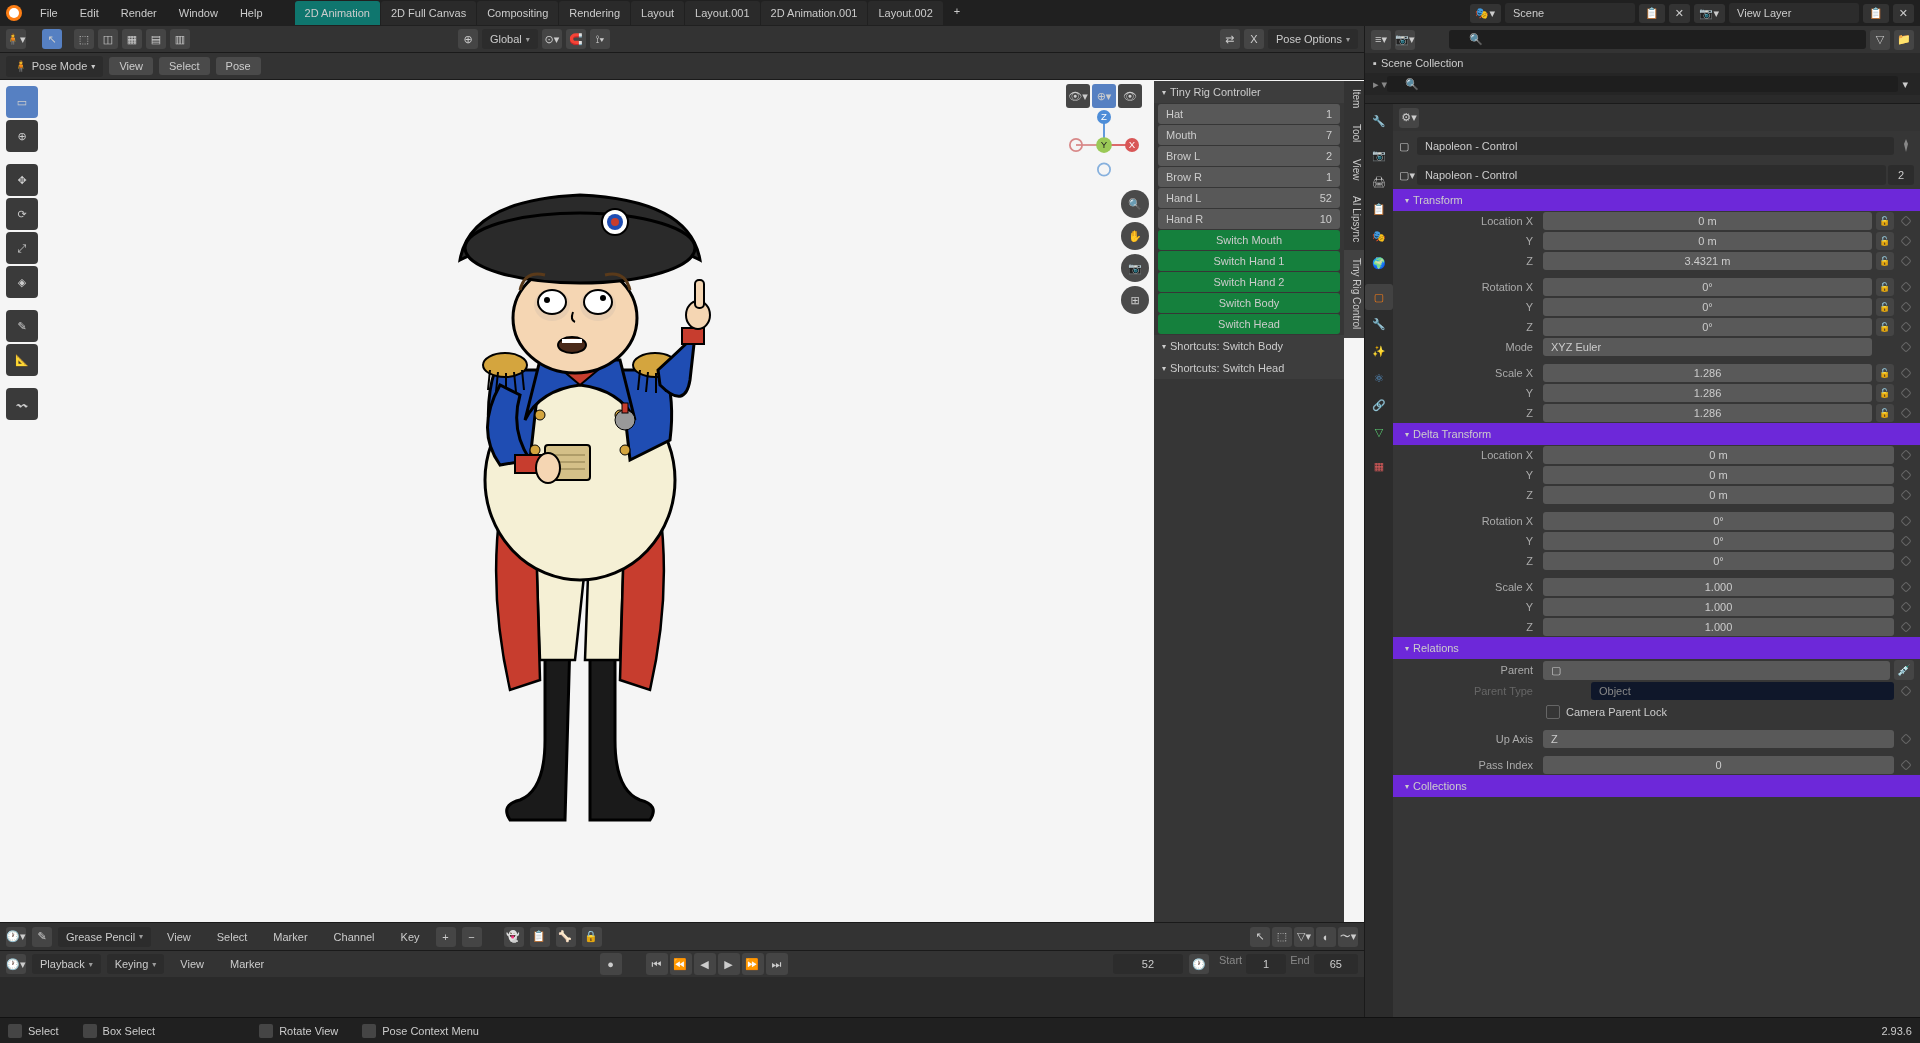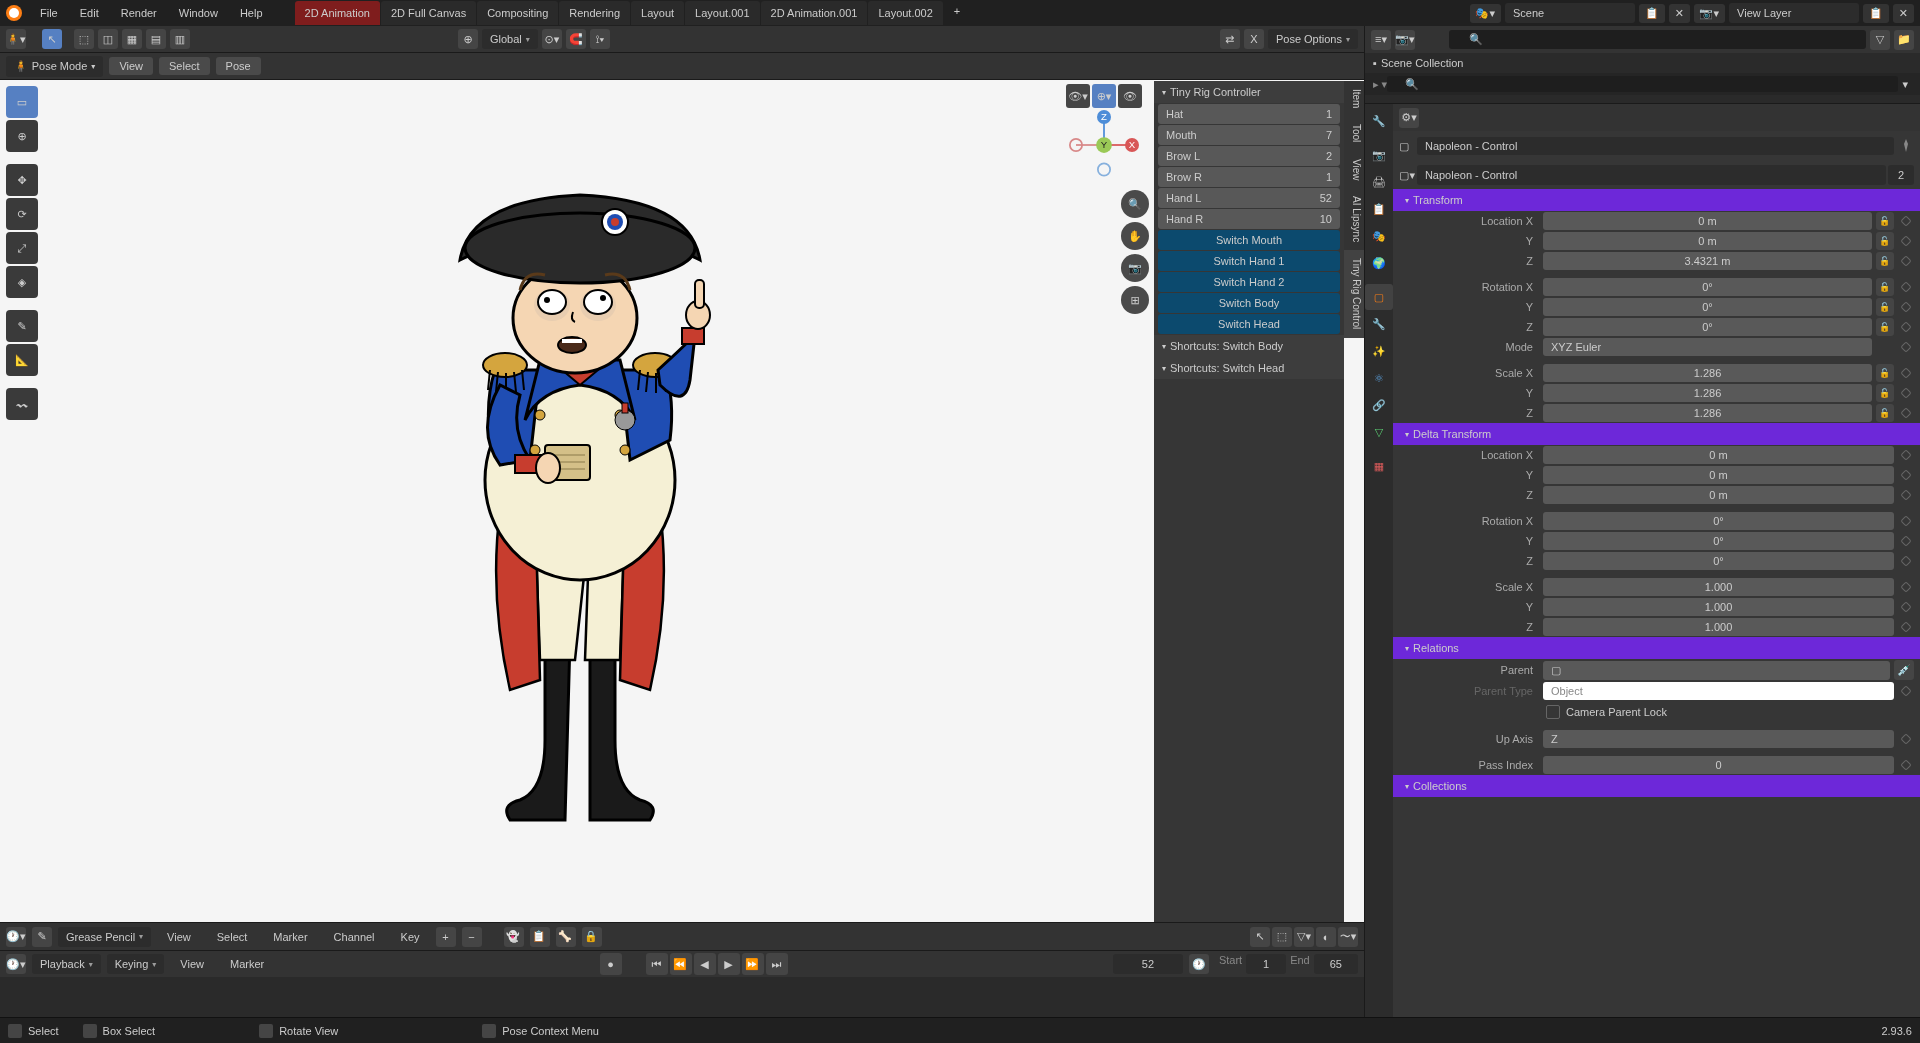--- a/index.html
+++ b/index.html
@@ -3,21 +3,21 @@
 <meta charset="utf-8">
 <style>
 * { margin: 0; padding: 0; box-sizing: border-box; font-family: -apple-system, sans-serif; font-size: 11px; color: #ccc; user-select: none; }
 body { background: #1e1e1e; width: 1920px; height: 1043px; overflow: hidden; display: flex; flex-direction: column; }
 .top-bar { height: 26px; background: #202020; display: flex; align-items: center; padding: 0 6px; gap: 2px; }
 .logo { width: 16px; height: 16px; background: #fd7e14; border-radius: 50%; margin-right: 6px; position: relative; }
 .logo::after { content: ''; position: absolute; top:3px; left:3px; width:10px; height:10px; background:#fff; border-radius:50%; }
 .menu-item { padding: 4px 10px; cursor: pointer; border-radius: 3px; }
 .workspace-tabs { display: flex; margin-left: 20px; gap: 1px; }
 .workspace-tab { padding: 6px 10px; background: #2a2a2a; border-radius: 3px 3px 0 0; cursor: pointer; }
-.workspace-tab.active { background: #7f1d1d; }
+.workspace-tab.active { background: #0f766e; }
 .workspace-add { padding: 4px 10px; cursor: pointer; }
 .top-right { margin-left: auto; display: flex; gap: 4px; align-items: center; }
 .scene-input { background: #2c2c2c; padding: 4px 8px; border-radius: 3px; width: 130px; display:flex; align-items:center; gap:6px; }
 .icon-btn { background: #333; padding: 3px 6px; border-radius: 3px; cursor:pointer; display:flex; align-items:center; }
 
 .main-area { flex: 1; display: flex; overflow: hidden; }
 .viewport-area { flex: 1; display: flex; flex-direction: column; position: relative; }
 .view-header { height: 27px; background: #333; display: flex; align-items: center; padding: 0 6px; gap: 4px; border-bottom: 1px solid #1a1a1a; }
 .hdr-icon { width:20px; height:20px; background:#454545; border-radius:3px; display:flex; align-items:center; justify-content:center; cursor:pointer; }
 .hdr-icon.active { background:#5680c2; }
@@ -47,21 +47,21 @@
 .shade-btn.active { background:#aaa; }
 
 .side-panel-tabs { position:absolute; right:0; top:1px; width:20px; display:flex; flex-direction:column; background:#333; }
 .side-tab { writing-mode: vertical-rl; padding:8px 2px; font-size:10px; background:#333; cursor:pointer; text-align:center; }
 .side-tab.active { background:#424242; }
 
 .n-panel { position:absolute; right:20px; top:1px; width:190px; bottom:0; background:#363636; overflow-y:auto; }
 .panel-header { background:#3d3d3d; padding:5px 8px; display:flex; align-items:center; cursor:pointer; }
 .panel-header::before { content:'▾'; margin-right:4px; font-size:8px; }
 .rig-row { background:#585858; margin:1px 4px; padding:4px 8px; border-radius:3px; display:flex; justify-content:space-between; cursor:pointer; }
-.rig-btn { background:#0c4a6e; margin:1px 4px; padding:4px 8px; border-radius:3px; text-align:center; cursor:pointer; }
+.rig-btn { background:#15803d; margin:1px 4px; padding:4px 8px; border-radius:3px; text-align:center; cursor:pointer; }
 
 .right-panels { width:556px; display:flex; flex-direction:column; background:#2a2a2a; border-left:1px solid #1a1a1a; }
 .outliner { height:78px; background:#2a2a2a; border-bottom:1px solid #1a1a1a; }
 .outliner-hdr { height:27px; background:#333; display:flex; align-items:center; padding:0 6px; gap:4px; }
 .outliner-search { flex:1; background:#1e1e1e; border-radius:3px; padding:3px 20px; margin-left:30px; position:relative; }
 .outliner-row { padding:4px 8px; display:flex; align-items:center; gap:4px; }
 .outliner-sub { background:#252525; padding:3px 8px; display:flex; align-items:center; }
 .outliner-sub input { background:#1e1e1e; border:none; flex:1; padding:2px 18px; color:#ccc; border-radius:3px; }
 
 .props { flex:1; display:flex; overflow:hidden; }
@@ -74,21 +74,21 @@
 .obj-input { flex:1; background:#2c2c2c; padding:3px 8px; border-radius:3px; }
 .pin { width:16px; height:16px; }
 .bread-row { padding:4px 6px; display:flex; align-items:center; gap:2px; }
 .bread-input { flex:1; background:#2c2c2c; padding:4px 8px; border-radius:3px; }
 .bread-count { background:#2c2c2c; padding:4px 10px; border-radius:3px; }
 .section-hdr { background:#6d28d9; padding:5px 12px; display:flex; align-items:center; gap:4px; cursor:pointer; }
 .section-hdr::before { content:'▾'; font-size:8px; }
 .prop-row { display:flex; align-items:center; padding:1px 6px; gap:4px; }
 .prop-label { width:140px; text-align:right; color:#aaa; padding-right:6px; }
 .prop-val { flex:1; background:#595959; padding:3px; text-align:center; border-radius:3px; position:relative; }
-.prop-val.disabled { background:#ffffff; color:#888; }
+.prop-val.disabled { background:#0f172a; color:#888;margin-left:48px; }
 .anim-dot { width:8px; height:8px; border:1px solid #666; border-radius:2px; transform:rotate(45deg); margin:0 4px; }
 .lock-btn { width:18px; height:18px; background:#454545; border-radius:3px; display:flex; align-items:center; justify-content:center; font-size:9px; }
 
 .timeline-area { height:95px; background:#2a2a2a; border-top:1px solid #1a1a1a; display:flex; flex-direction:column; }
 .dopesheet-hdr { height:27px; background:#333; display:flex; align-items:center; padding:0 6px; gap:6px; }
 .timeline-hdr { height:27px; background:#333; display:flex; align-items:center; padding:0 6px; gap:6px; border-top:1px solid #1a1a1a; }
 .play-controls { display:flex; gap:2px; margin:0 auto; }
 .play-btn { width:22px; height:22px; background:#454545; border-radius:3px; display:flex; align-items:center; justify-content:center; cursor:pointer; }
 .frame-input { background:#2c2c2c; padding:4px 16px; border-radius:3px; min-width:70px; text-align:center; }
 .timeline-track { flex:1; background:#2a2a2a; position:relative; }
@@ -608,18 +608,18 @@
       <span>Select</span>
     </div>
   <div class="status-item">
       <div class="status-icon"></div>
       <span>Box Select</span>
     </div>
   <div class="status-item" style="margin-left:80px;">
       <div class="status-icon"></div>
       <span>Rotate View</span>
     </div>
-  <div class="status-item" style="margin-left:120px;justify-content:flex-end;">
+  <div class="status-item" style="justify-content:flex-end;">
       <div class="status-icon"></div>
       <span>Pose Context Menu</span>
     </div>
   <div style="margin-left:auto;">2.93.6</div>
 </div>
 
 </body></html>

